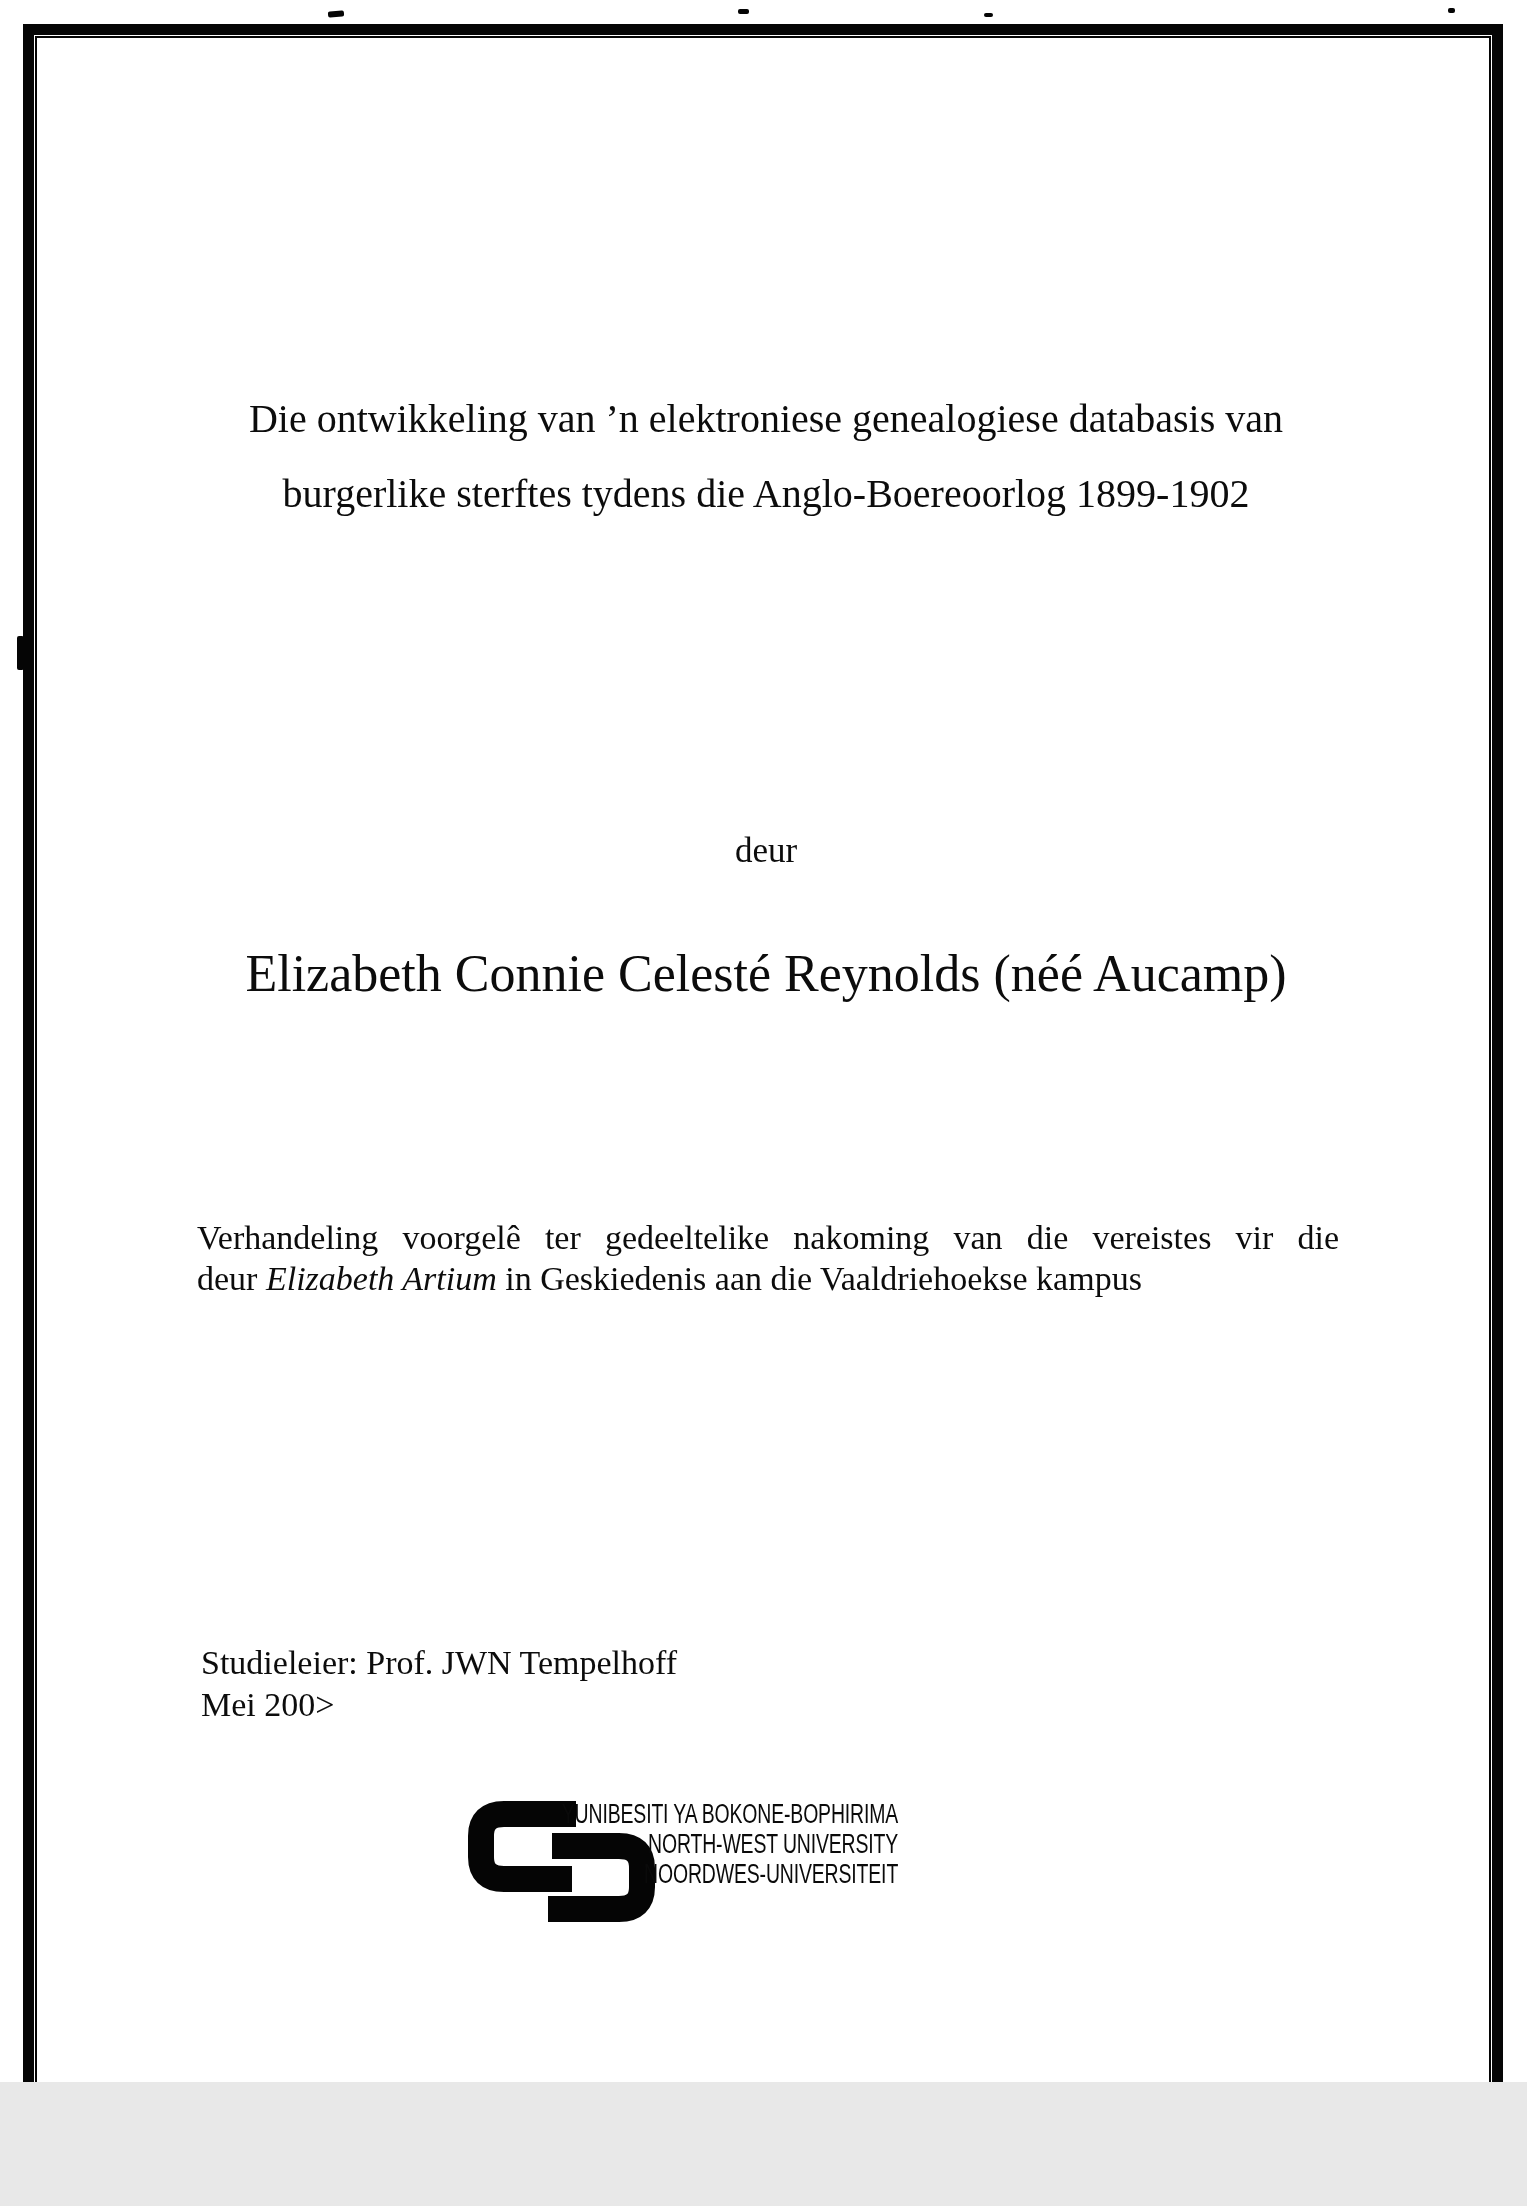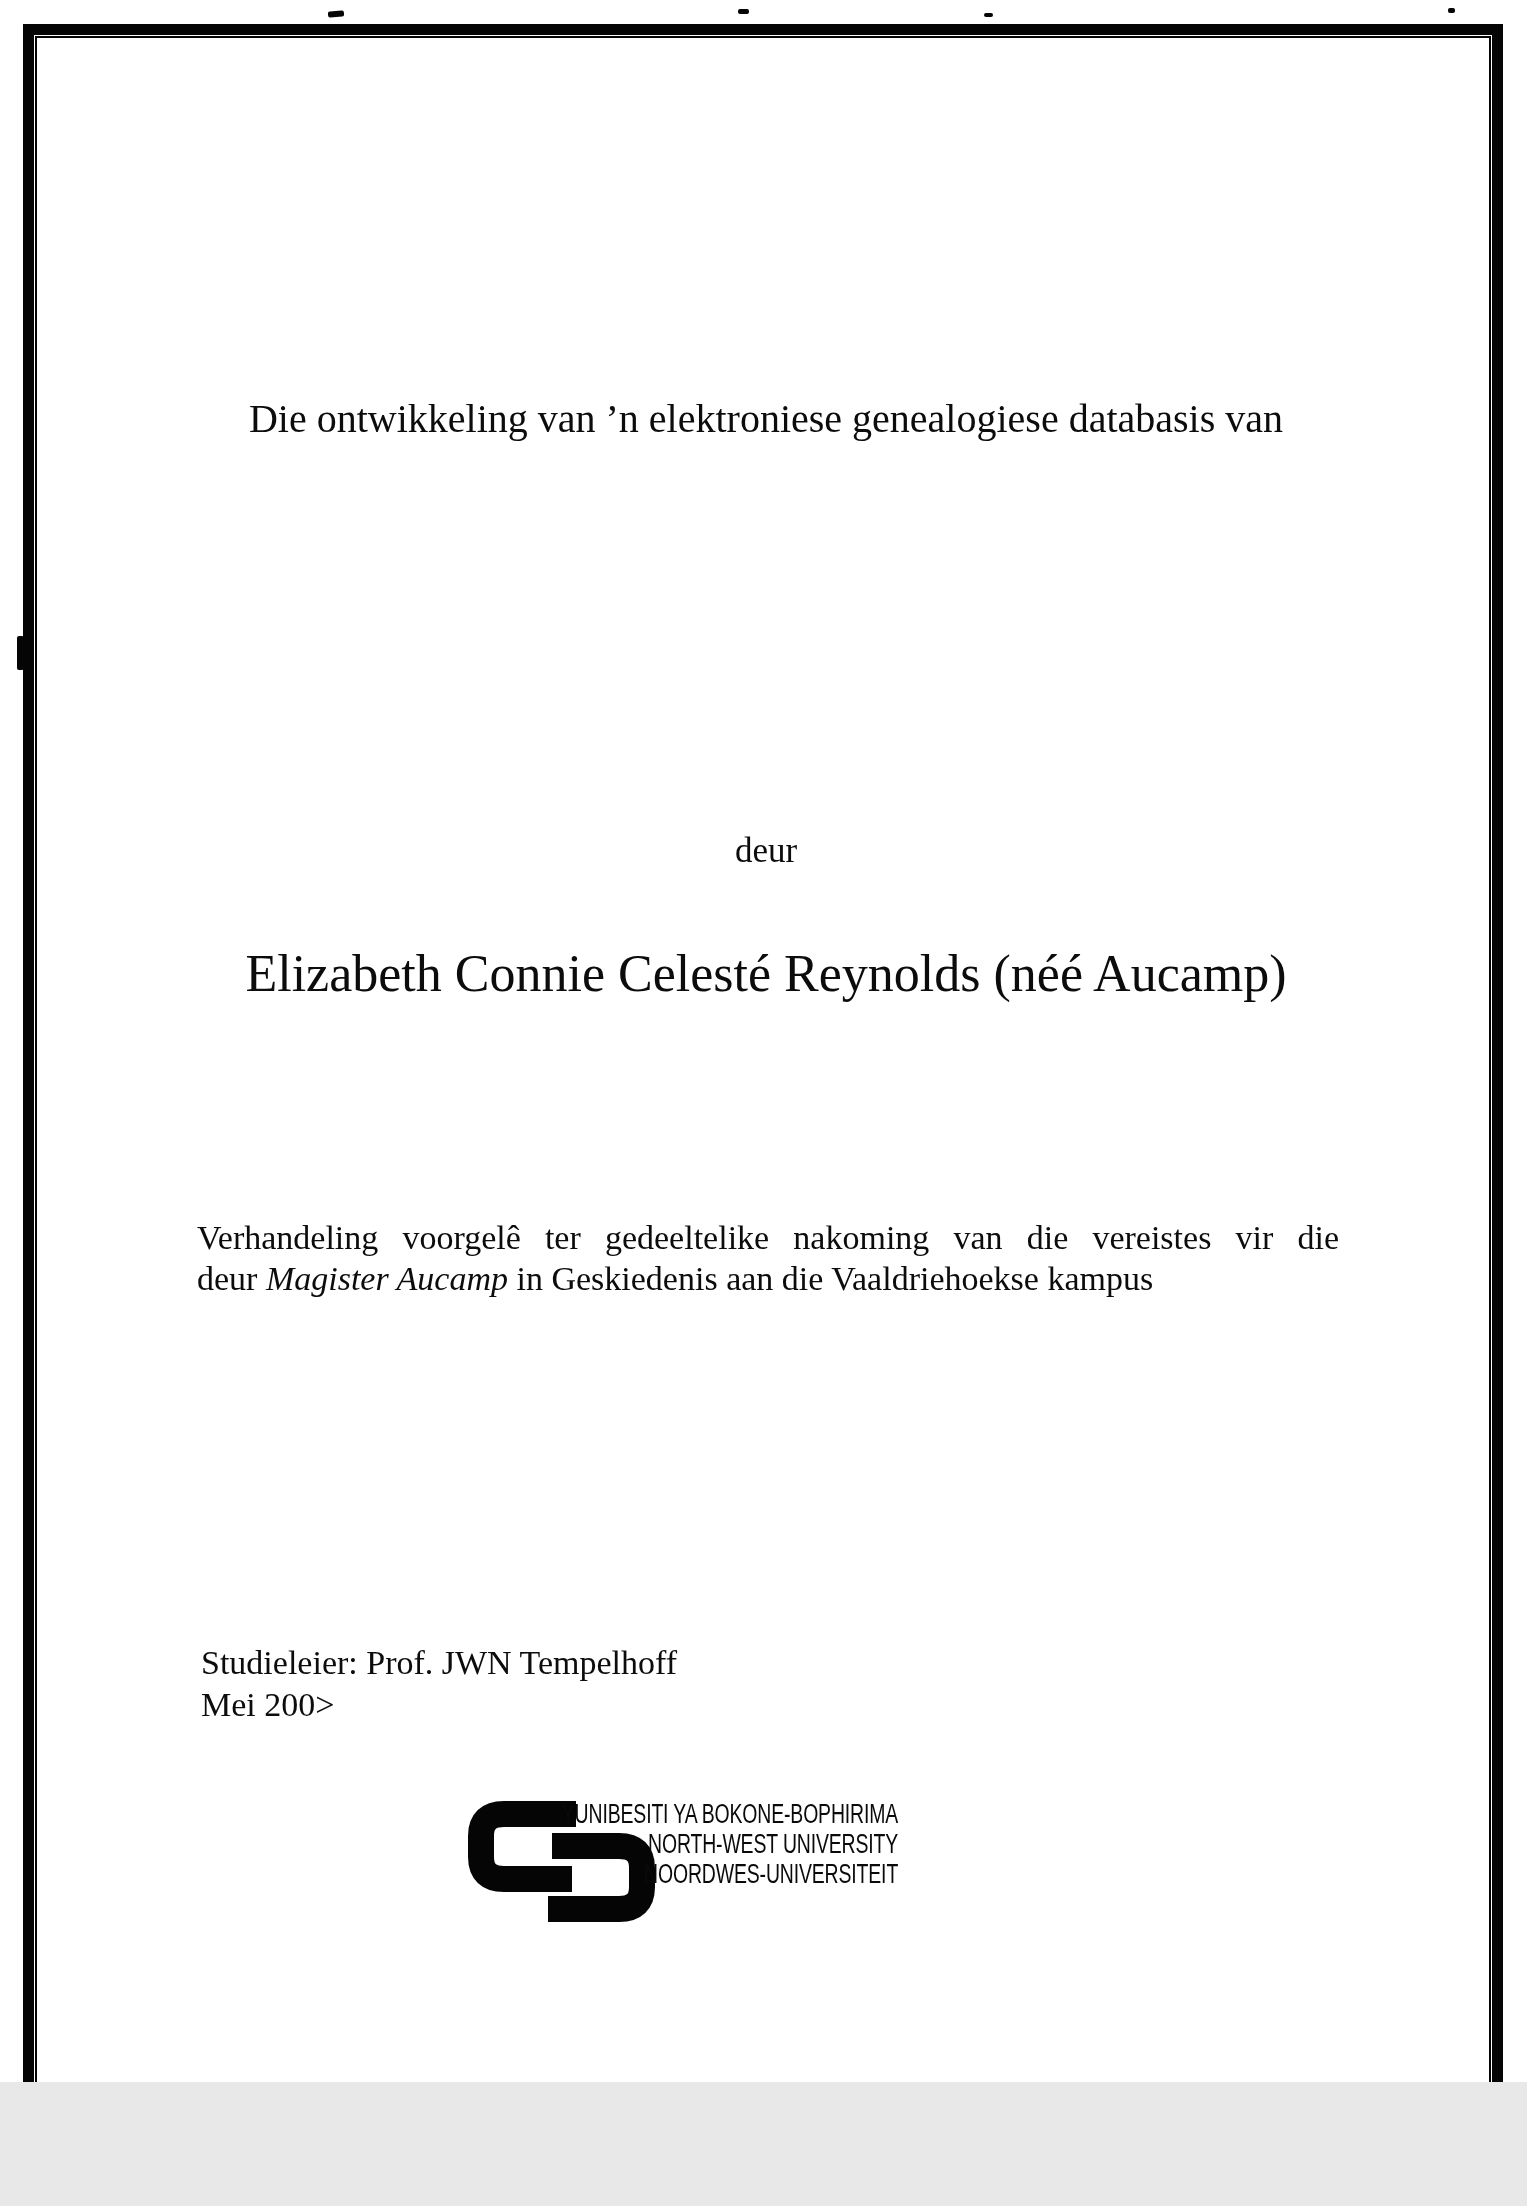--- a/index.html
+++ b/index.html
@@ -87,28 +87,29 @@
   <div class="speck s2"></div>
   <div class="speck s3"></div>
   <div class="speck s4"></div>
   <div class="speck s5"></div>
 
   <div class="frame">
     <div class="frame-inner"></div>
   </div>
 
   <div class="center-block title-line" style="top: 395px;">Die ontwikkeling van ’n elektroniese genealogiese databasis van</div>
+  <div class="center-block title-line" style="top: 470px;">burgerlike sterftes tydens die Anglo-Boereoorlog 1899-1902</div>
 
   <div class="center-block byline" style="top: 830px;">deur</div>
 
   <div class="center-block author" style="top: 950px;">Elizabeth Connie Celesté Reynolds (néé Aucamp)</div>
 
   <div class="para" style="top: 1217px;">
     <span class="pline justified">Verhandeling voorgelê ter gedeeltelike nakoming van die vereistes vir die</span>
-    <span class="pline"><span>deur </span><span class="ital">Magister Aucamp</span><span> in Geskiedenis aan die Vaaldriehoekse kampus</span></span>
+    <span class="pline"><span>deur </span><span class="ital">Elizabeth Artium</span><span> in Geskiedenis aan die Vaaldriehoekse kampus</span></span>
   </div>
 
   <div class="credits">
     <div>Studieleier: Prof. JWN Tempelhoff</div>
     <div>Mei 200&gt;</div>
   </div>
 
   <svg class="logo-mark" width="190" height="124" viewBox="0 0 190 124">
     <path d="M108 13 H36 Q13 13 13 35 V56 Q13 78 36 78 H104" fill="none" stroke="#050505" stroke-width="26" stroke-linecap="butt"></path>
     <path d="M84 45 H151 Q174 45 174 67 V86 Q174 108 151 108 H80" fill="none" stroke="#050505" stroke-width="26" stroke-linecap="butt"></path>

